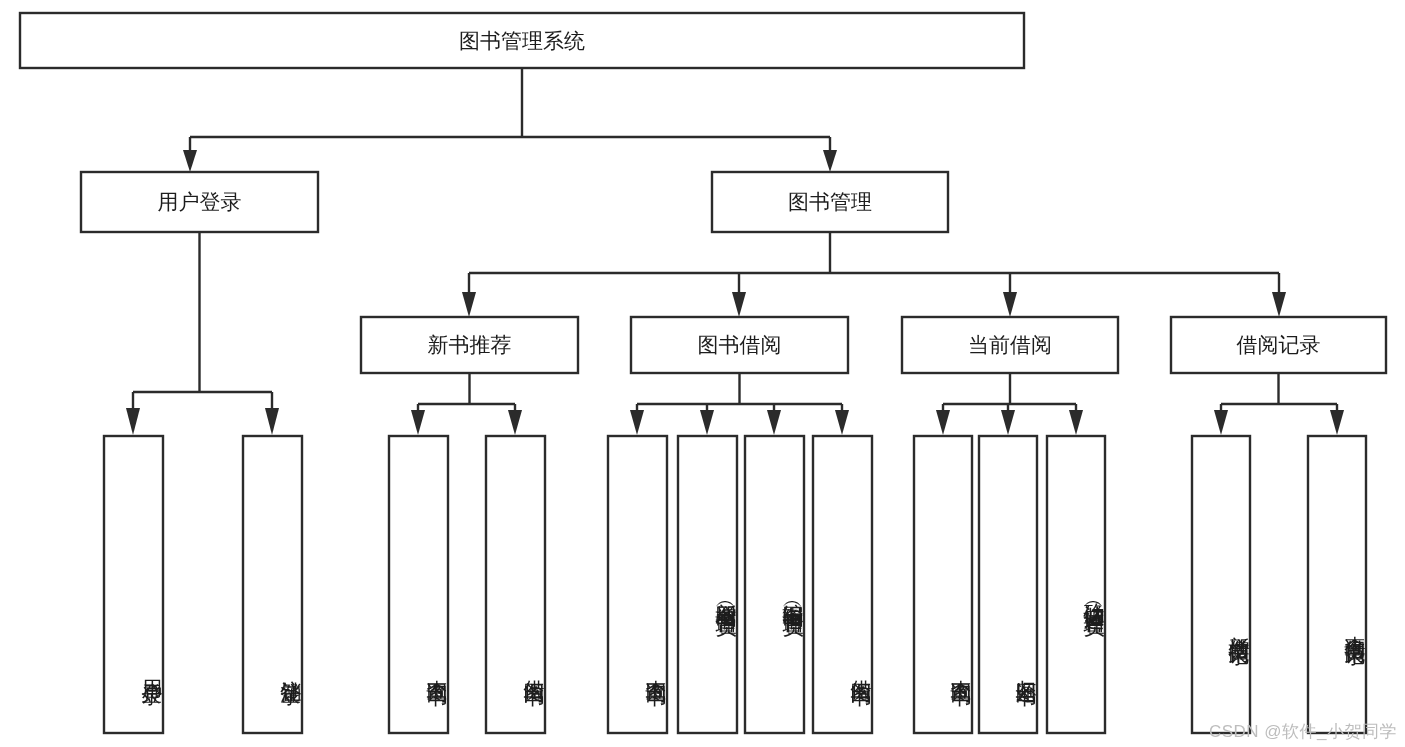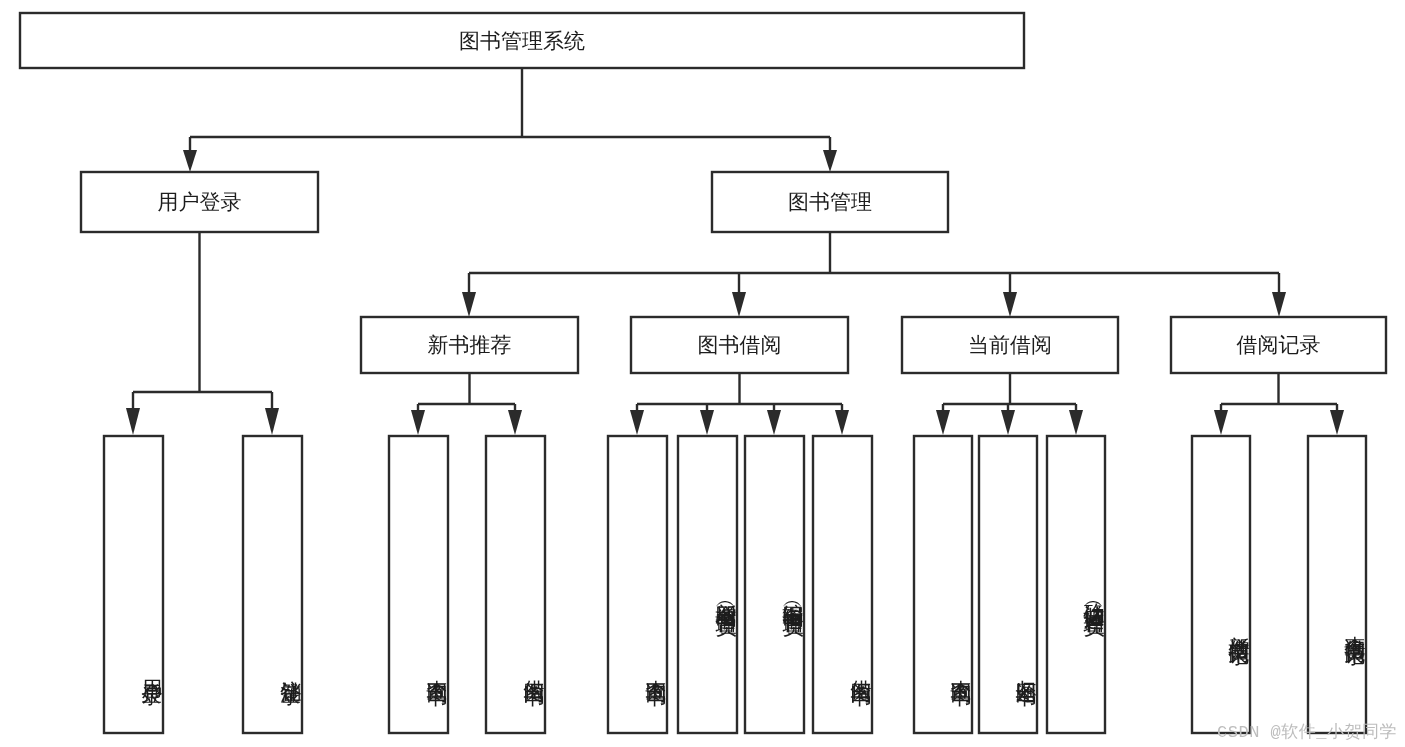--- a/index.html
+++ b/index.html
@@ -61,21 +61,21 @@
     line-height: 1.0;
     color: #1d1d1d;
     letter-spacing: 2px;
     white-space: nowrap;
     pointer-events: none;
   }
   .watermark {
     position: absolute;
     right: 8px;
     bottom: 4px;
-    font-family: Liberation Mono, monospace;
+    font-family: Liberation Sans, sans-serif;
     font-size: 17px;
     color: #bdbdbd;
     letter-spacing: 0.5px;
     white-space: nowrap;
   }
 </style>
 </head>
 <body>
 
 <div id="diagram-root">

